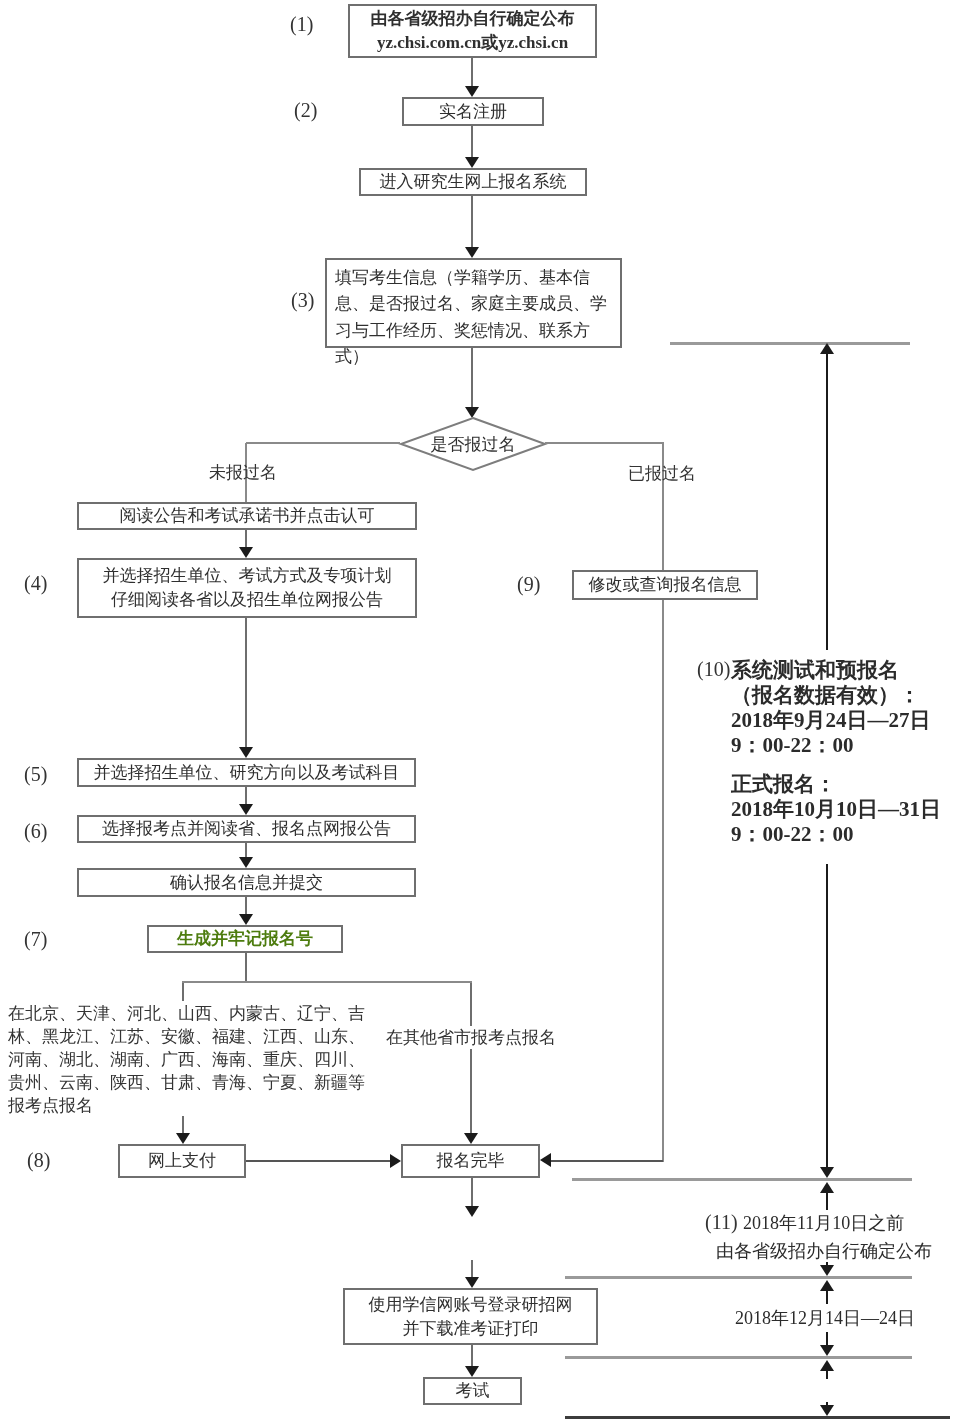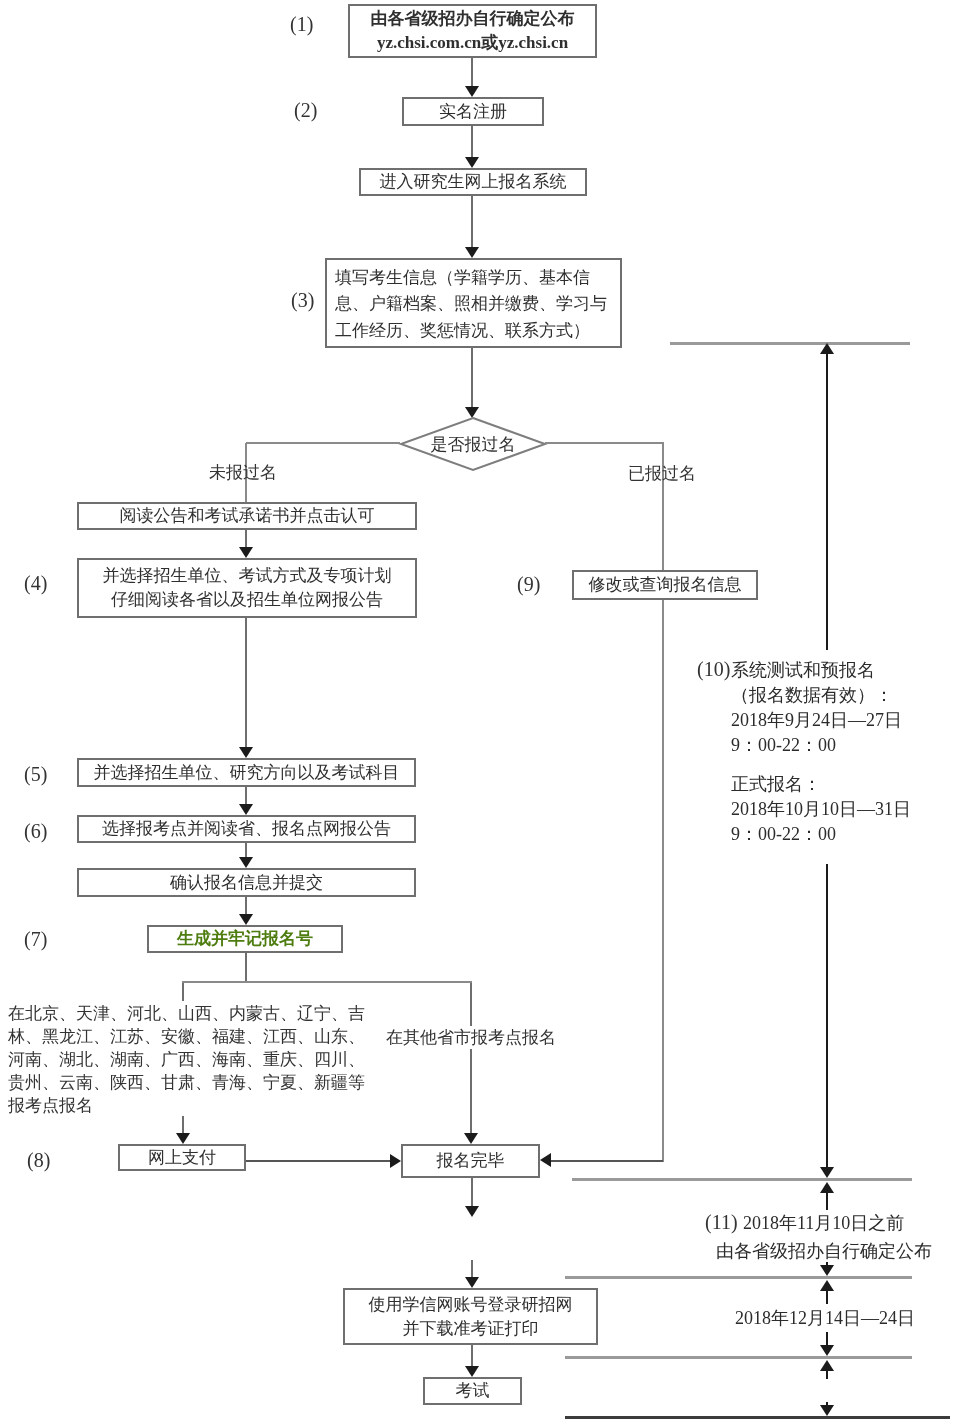--- a/index.html
+++ b/index.html
@@ -15,21 +15,21 @@
   .vl{position:absolute;width:2px;background:#6e6e6e;}
   .hl{position:absolute;height:2px;background:#8a8a8a;}
   .tl{position:absolute;height:3px;background:#9a9a9a;}
   .ah{position:absolute;width:0;height:0;}
   .ah-down{border-left:7px solid transparent;border-right:7px solid transparent;border-top:11px solid #1b1b1b;}
   .ah-up{border-left:7px solid transparent;border-right:7px solid transparent;border-bottom:11px solid #1b1b1b;}
   .ah-right{border-top:7px solid transparent;border-bottom:7px solid transparent;border-left:11px solid #1b1b1b;}
   .ah-left{border-top:7px solid transparent;border-bottom:7px solid transparent;border-right:11px solid #1b1b1b;}
   .red{color:#4d7c0f;font-weight:bold;}
   .datetxt{position:absolute;font-size:18px;color:#2b2b2b;white-space:nowrap;}
-  .s10line{font-size:18px;line-height:25px;color:#2b2b2b;white-space:nowrap;}
+  .s10line{font-size:21px;line-height:25px;color:#2b2b2b;white-space:nowrap;font-weight:bold;}
   .whitebg{background:#fff;padding:0 3px;}
   .diamond-wrap{position:absolute;}
   .diamond-txt{position:absolute;left:0;top:0;width:100%;height:100%;display:flex;
                align-items:center;justify-content:center;font-size:17px;}
 </style>
 </head>
 <body>
 
 <div class="canvas">
 
@@ -58,21 +58,21 @@
   <div class="vl" style="left:471px;top:126px;height:32px"></div>
   <div class="ah ah-down" style="left:465px;top:157px"></div>
 
   <div class="box" style="left:359px;top:168px;width:228px;height:28px">
     <div class="l">进入研究生网上报名系统</div>
   </div>
 
   <div class="vl" style="left:471px;top:196px;height:52px"></div>
   <div class="ah ah-down" style="left:465px;top:247px"></div>
 
-  <div class="box wrapbox" style="left:325px;top:258px;width:297px;height:90px">填写考生信息（学籍学历、基本信息、户籍档案、照相并缴费、学习与工作经历、奖惩情况、联系方式）</div>
+  <div class="box wrapbox" style="left:325px;top:258px;width:297px;height:90px">填写考生信息（学籍学历、基本信息、是否报过名、家庭主要成员、学习与工作经历、奖惩情况、联系方式）</div>
 
   <div class="vl" style="left:471px;top:348px;height:60px"></div>
   <div class="ah ah-down" style="left:465px;top:407px"></div>
 
   <div class="diamond-wrap" style="left:398px;top:416px;width:150px;height:56px">
     <svg width="150" height="56">
       <polygon points="75,2 147,28 75,54 3,28" fill="#ffffff" stroke="#7d7d7d" stroke-width="2"></polygon>
     </svg>
     <div class="diamond-txt">是否报过名</div>
   </div>
@@ -131,21 +131,21 @@
   <div class="vl" style="left:182px;top:983px;height:18px"></div>
   <div class="vl" style="left:470px;top:983px;height:151px"></div>
   <div class="ah ah-down" style="left:464px;top:1133px"></div>
 
   <div class="txt wrapbox" style="left:8px;top:1002px;width:372px;white-space:normal;line-height:23px;padding:0">在北京、天津、河北、山西、内蒙古、辽宁、吉林、黑龙江、江苏、安徽、福建、江西、山东、河南、湖北、湖南、广西、海南、重庆、四川、贵州、云南、陕西、甘肃、青海、宁夏、新疆等报考点报名</div>
   <div class="txt whitebg" style="left:383px;top:1026px;font-size:17px">在其他省市报考点报名</div>
 
   <div class="vl" style="left:182px;top:1116px;height:18px"></div>
   <div class="ah ah-down" style="left:176px;top:1133px"></div>
 
-  <div class="box" style="left:118px;top:1144px;width:128px;height:27px">
+  <div class="box" style="left:118px;top:1144px;width:128px;height:34px">
     <div class="l">网上支付</div>
   </div>
 
   <div class="hl" style="left:246px;top:1160px;width:144px;background:#555"></div>
   <div class="ah ah-right" style="left:390px;top:1154px"></div>
 
   <div class="box" style="left:401px;top:1144px;width:139px;height:34px">
     <div class="l">报名完毕</div>
   </div>
 

